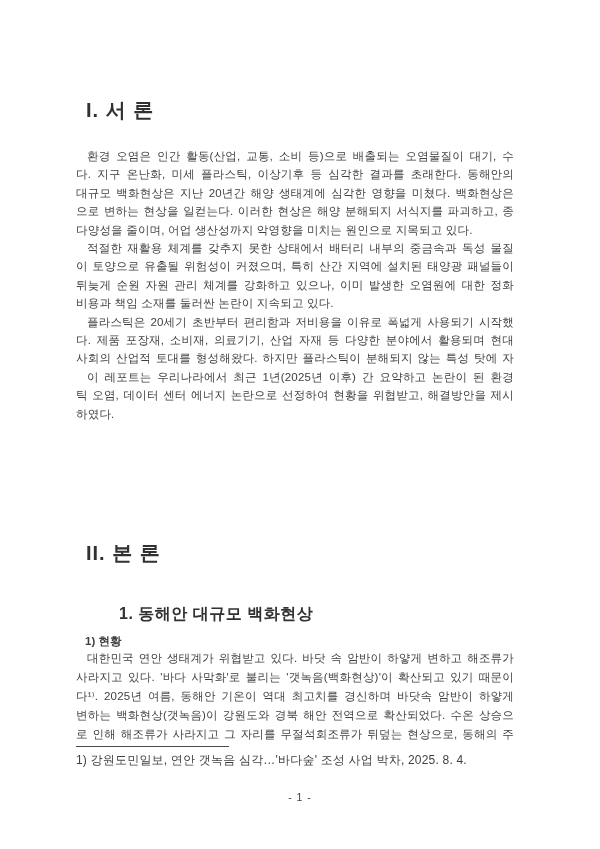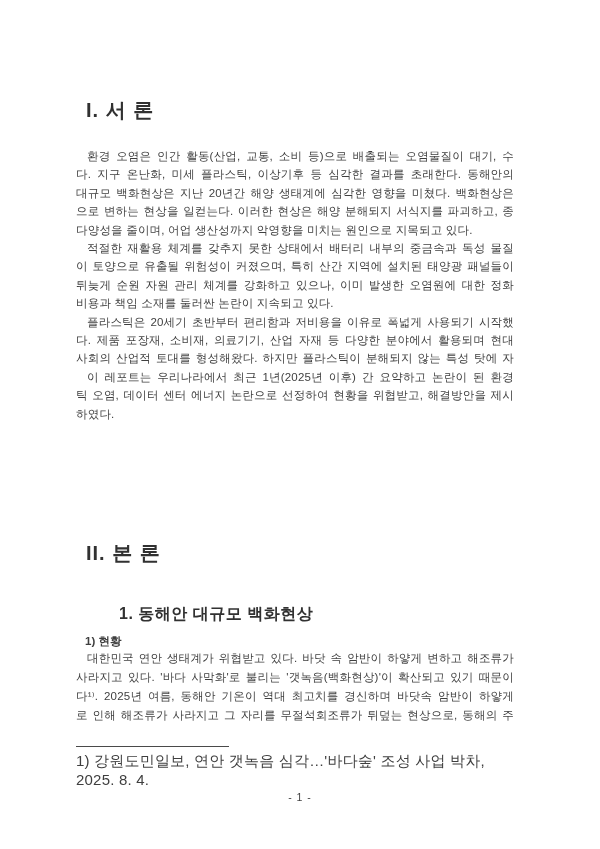--- a/index.html
+++ b/index.html
@@ -77,21 +77,21 @@
     top:746px;
     width:153px;
     height:0;
     border-top:1px solid var(--rule);
   }
   .footnote{
     position:absolute;
     left:76px;
     top:752px;
     width:438px;
-    font-size:15px;
+    font-size:12px;
     color:var(--text);
     letter-spacing:0.2px;
   }
   .page-number{
     position:absolute;
     left:0;
     top:791px;
     width:600px;
     text-align:center;
     font-size:10.5px;
@@ -127,20 +127,21 @@
   <h1 class="h-main h-body">II. 본 론</h1>
 
   <h2 class="h-section">1. 동해안 대규모 백화현상</h2>
 
   <div class="h-sub">1) 현황</div>
 
   <div class="textblock tb-section">
       <div class="line indent">대한민국 연안 생태계가 위협받고 있다. 바닷 속 암반이 하얗게 변하고 해조류가</div>
       <div class="line">사라지고 있다. '바다 사막화'로 불리는 '갯녹음(백화현상)'이 확산되고 있기 때문이</div>
       <div class="line">다¹⁾. 2025년 여름, 동해안 기온이 역대 최고치를 경신하며 바닷속 암반이 하얗게</div>
+      <div class="line">변하는 백화현상(갯녹음)이 강원도와 경북 해안 전역으로 확산되었다. 수온 상승으</div>
       <div class="line">로 인해 해조류가 사라지고 그 자리를 무절석회조류가 뒤덮는 현상으로, 동해의 주</div>
     </div>
 
   <div class="footnote-sep"></div>
 
   <div class="footnote">1) 강원도민일보, 연안 갯녹음 심각…'바다숲' 조성 사업 박차, 2025. 8. 4.</div>
 
   <div class="page-number">- 1 -</div>
 
 </div>

